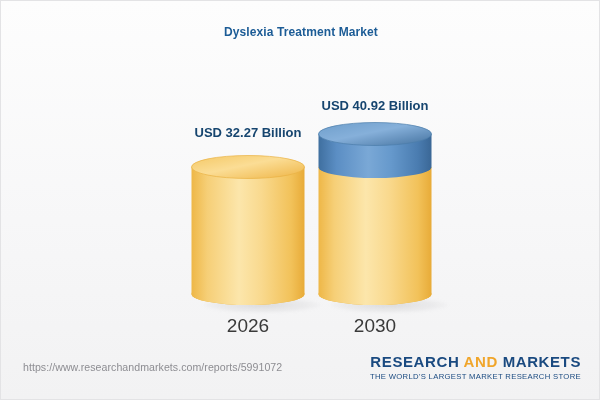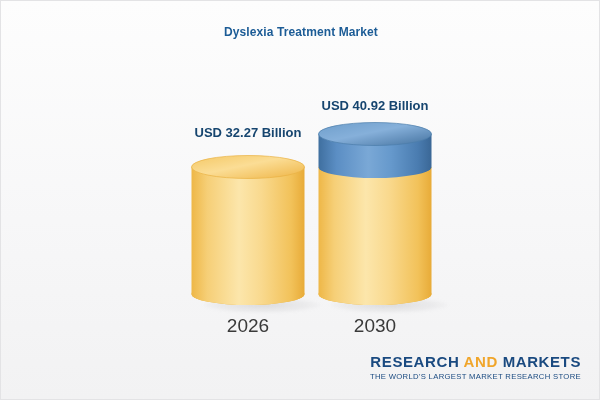--- a/index.html
+++ b/index.html
@@ -223,20 +223,21 @@
           <ellipse cx="57" cy="14" rx="56.5" ry="11.5" fill="url(#topB2)" stroke="#4b7cab" stroke-width="0.7"></ellipse>
         </svg>
       </div>
 
       <div class="axis-label">2030</div>
     </div>
 
   </div>
 
   <div class="footer">
+    <div class="footer-url">https://www.researchandmarkets.com/reports/5991072</div>
 
     <div class="logo">
       <div class="logo-main"><span>RESEARCH </span><span class="logo-and">AND</span><span> MARKETS</span></div>
       <div class="logo-tag">THE WORLD'S LARGEST MARKET RESEARCH STORE</div>
     </div>
   </div>
 
 </div>
 
 </body></html>

